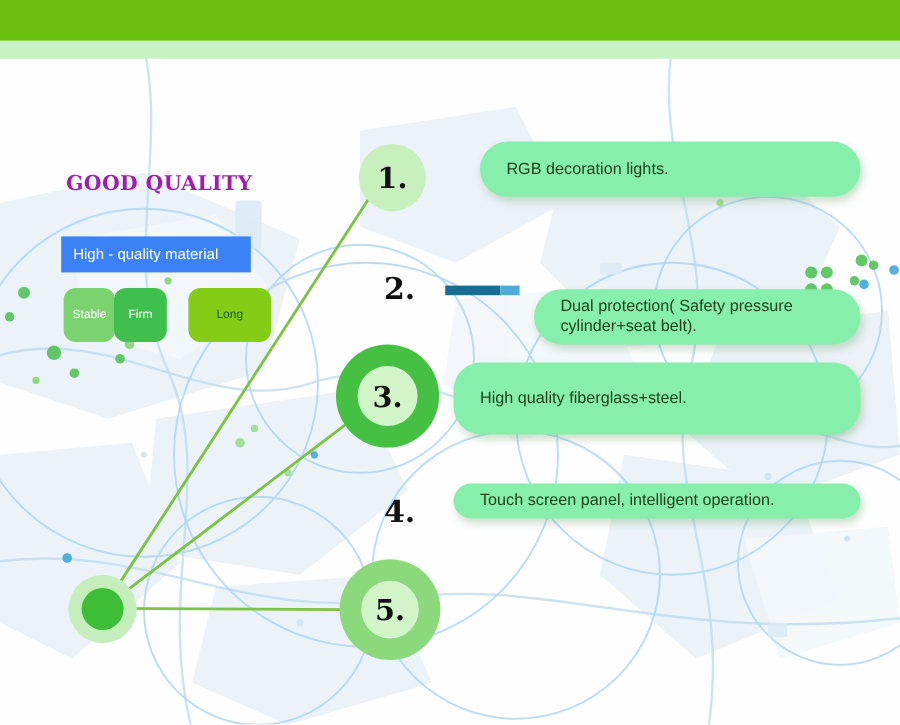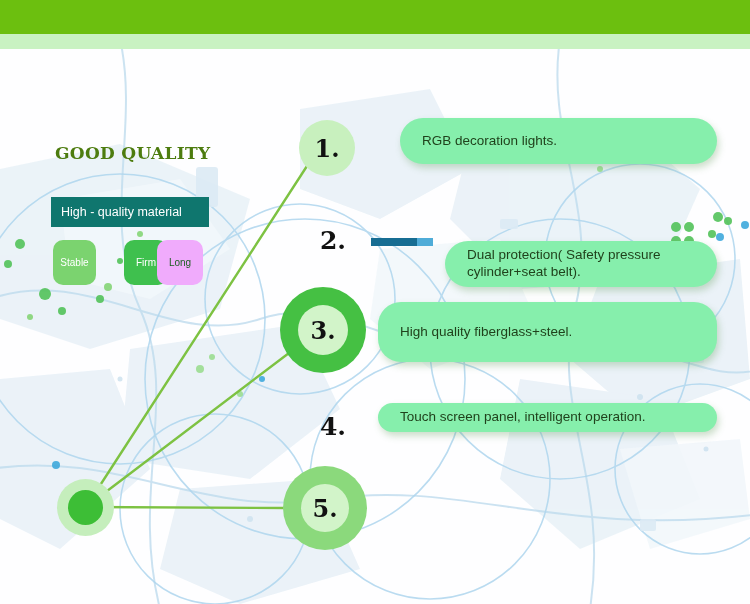--- a/index.html
+++ b/index.html
@@ -20,38 +20,38 @@
   #bg{position:absolute;left:0;top:49px;width:750px;height:555px;}
 
   
   #links{position:absolute;left:0;top:0;width:750px;height:604px;}
 
   
   .good-quality{
     position:absolute;left:55px;top:143px;
     font-family:"DejaVu Serif", serif;
     font-weight:bold;font-size:17px;letter-spacing:.3px;
-    color:#4d7c0f;white-space:nowrap;
+    color:#a21caf;white-space:nowrap;
   }
   .blue-banner{
     position:absolute;left:51px;top:197px;width:158px;height:30px;
-    background:#0f766e;color:#ffffff;
+    background:#3b82f6;color:#ffffff;
     font-size:12.5px;
     display:flex;align-items:center;padding-left:10px;
     box-sizing:border-box;
   }
   .chip{
     position:absolute;top:240px;height:45px;
     border-radius:10px;
     display:flex;align-items:center;justify-content:center;
     font-size:10px;
   }
   .chip-1{left:53px;width:43px;background:#7BD36F;color:#ffffff;}
-  .chip-2{left:124px;width:44px;background:#3FC04E;color:#ffffff;}
-  .chip-3{left:157px;width:46px;background:#f0abfc;color:#1B5E20;}
+  .chip-2{left:95px;width:44px;background:#3FC04E;color:#ffffff;}
+  .chip-3{left:157px;width:69px;background:#84cc16;color:#1B5E20;}
 
   
   .num{
     position:absolute;
     font-family:"DejaVu Serif", serif;
     font-weight:bold;color:#111111;
     text-align:center;
   }
   .num-plain{font-size:25px;}
 

